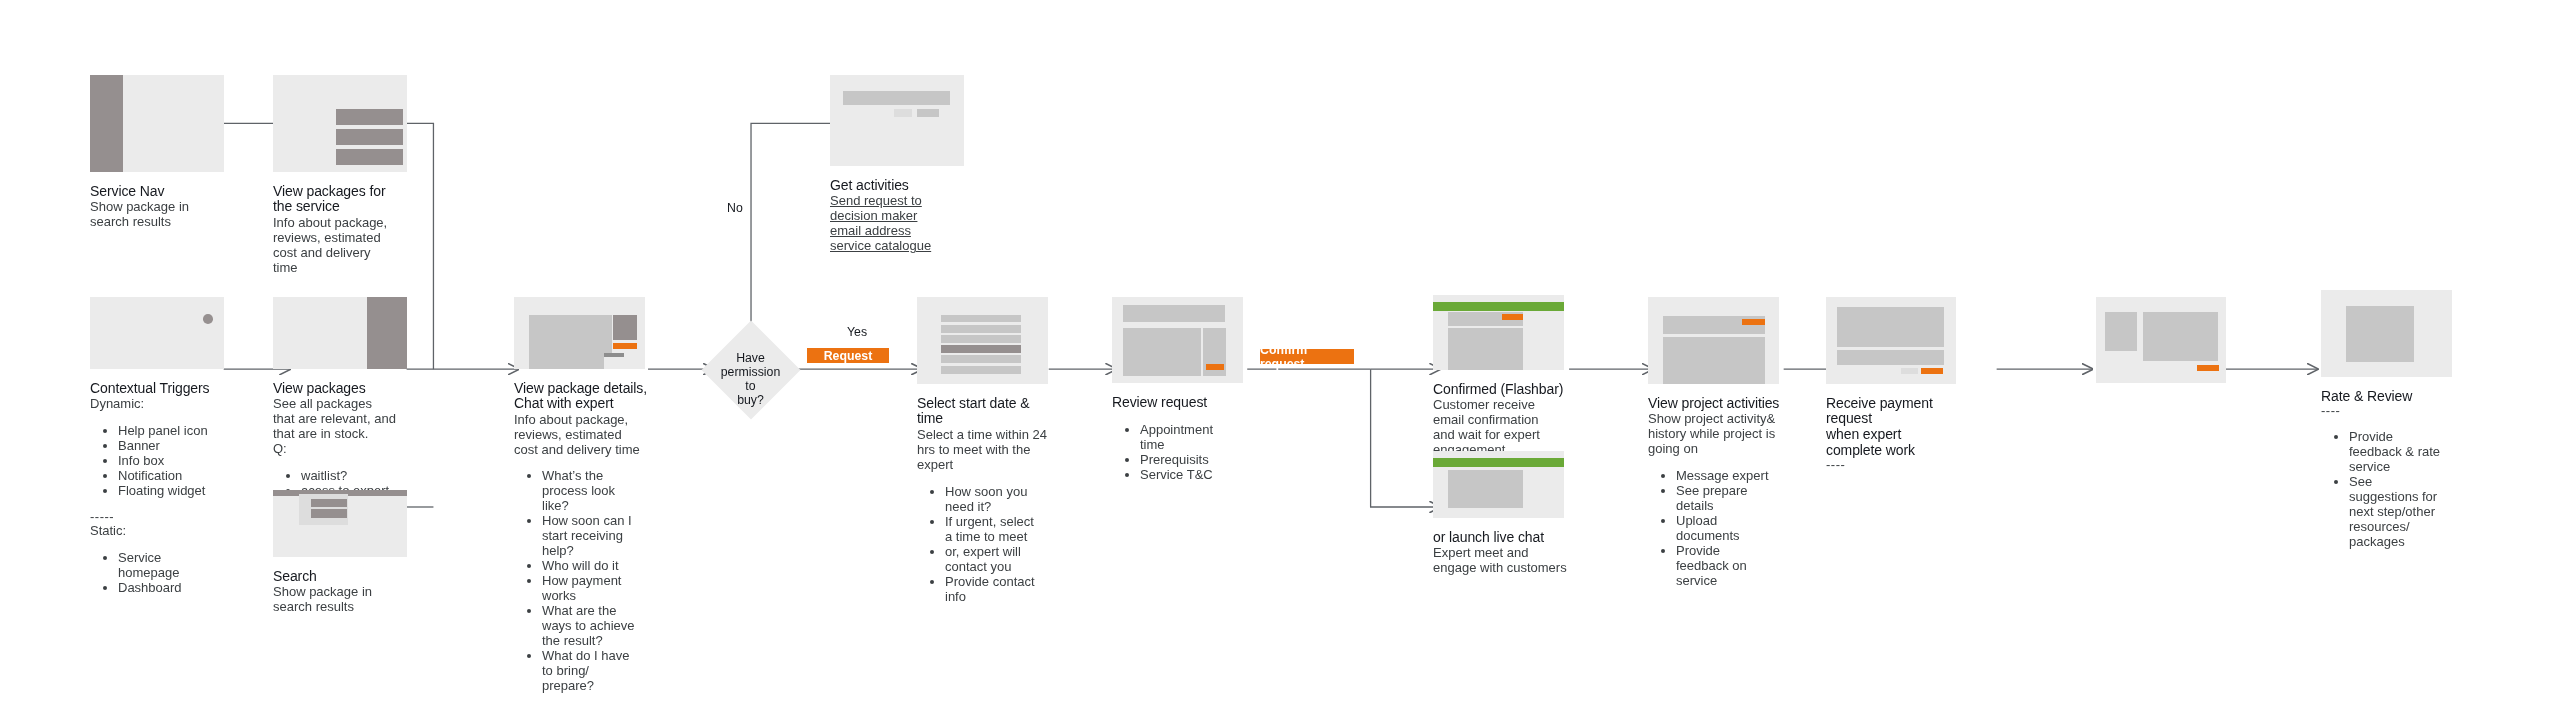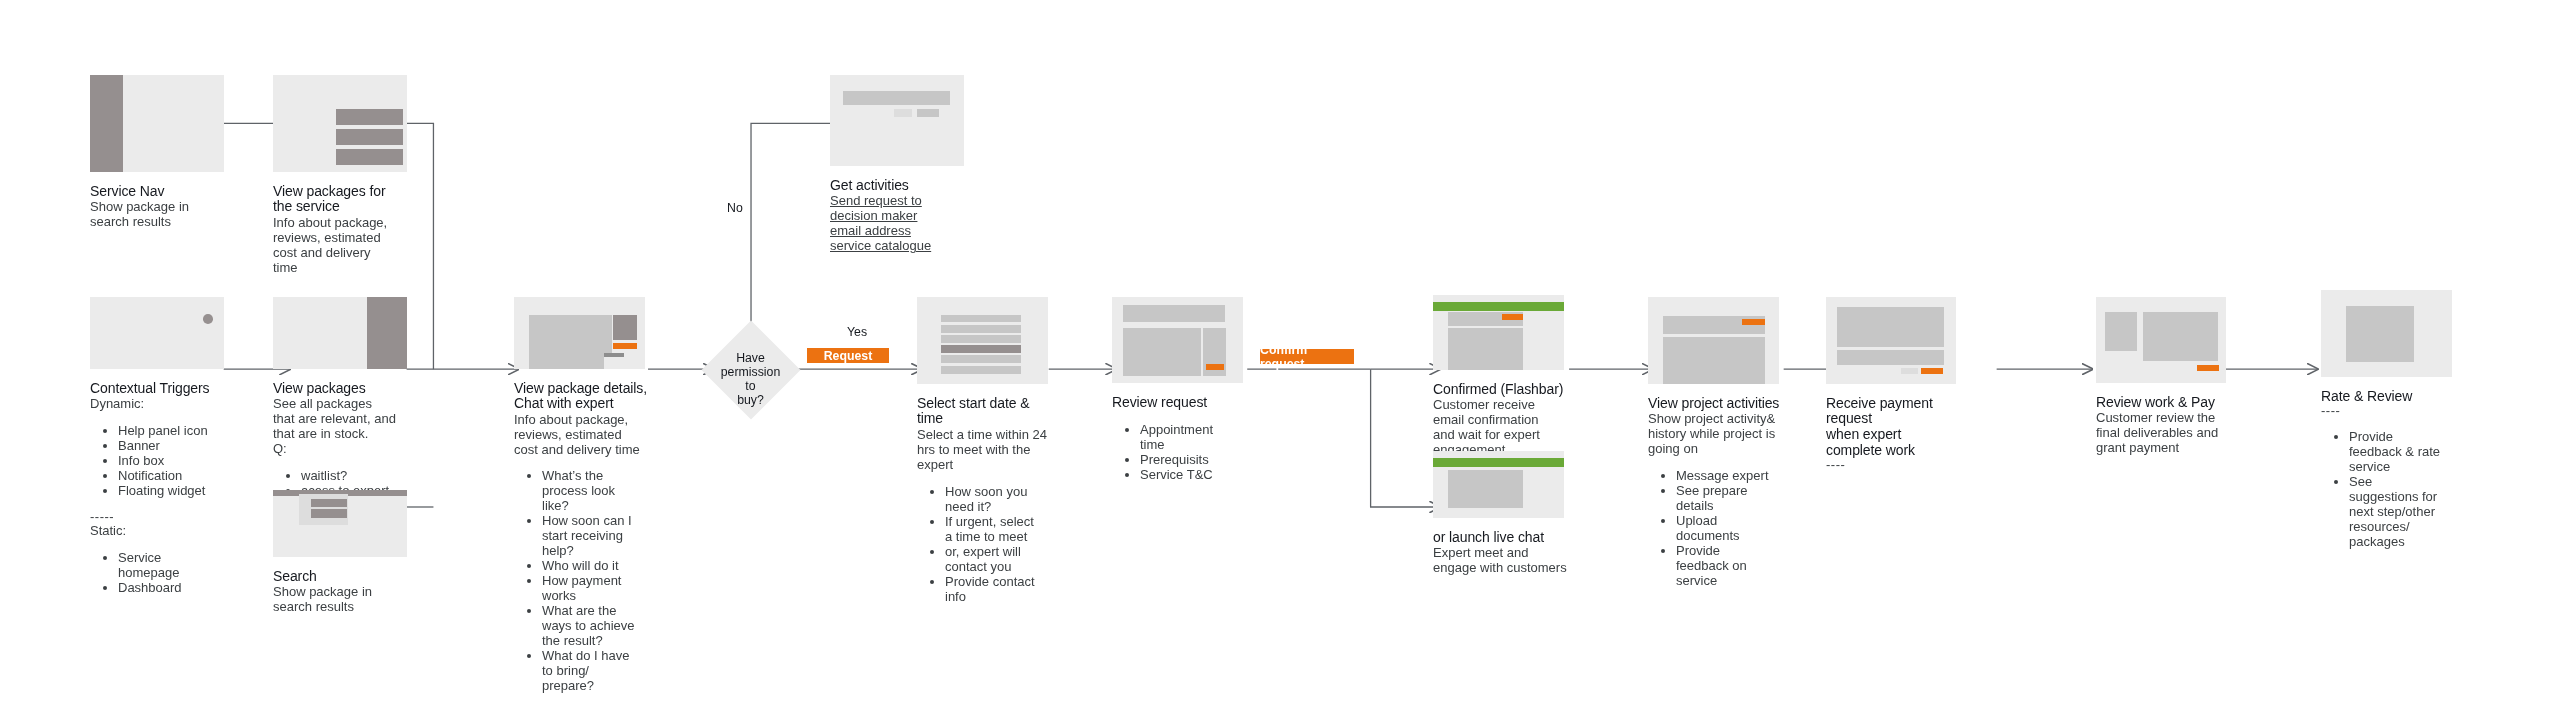--- a/index.html
+++ b/index.html
@@ -301,24 +301,20 @@
       <div class="dashes">----</div>
     </div>
   </div>
 
   <div class="node" style="left:2096px;top:297px;width:134px;">
     <div class="thumb" style="width:130px;height:86px;">
       <div class="blk g-mid" style="left:9px;top:15px;width:32px;height:39px;"></div>
       <div class="blk g-mid" style="left:47px;top:15px;width:75px;height:49px;"></div>
       <div class="blk g-orange" style="left:101px;top:68px;width:21.5px;height:5.9px;"></div>
     </div>
-    <div class="caption">
-      <div class="cap-title">Review work &amp; Pay</div>
-      <div class="cap-desc" style="max-width:123px;">Customer review the final deliverables and grant payment</div>
-    </div>
   </div>
 
   <div class="node" style="left:2321px;top:290px;width:134px;">
     <div class="thumb" style="width:131px;height:87px;">
       <div class="blk g-mid" style="left:25px;top:16px;width:68px;height:56px;"></div>
     </div>
     <div class="caption">
       <div class="cap-title">Rate &amp; Review</div>
       <div class="dashes">----</div>
       <ul class="cap-list" style="max-width:134px;">

